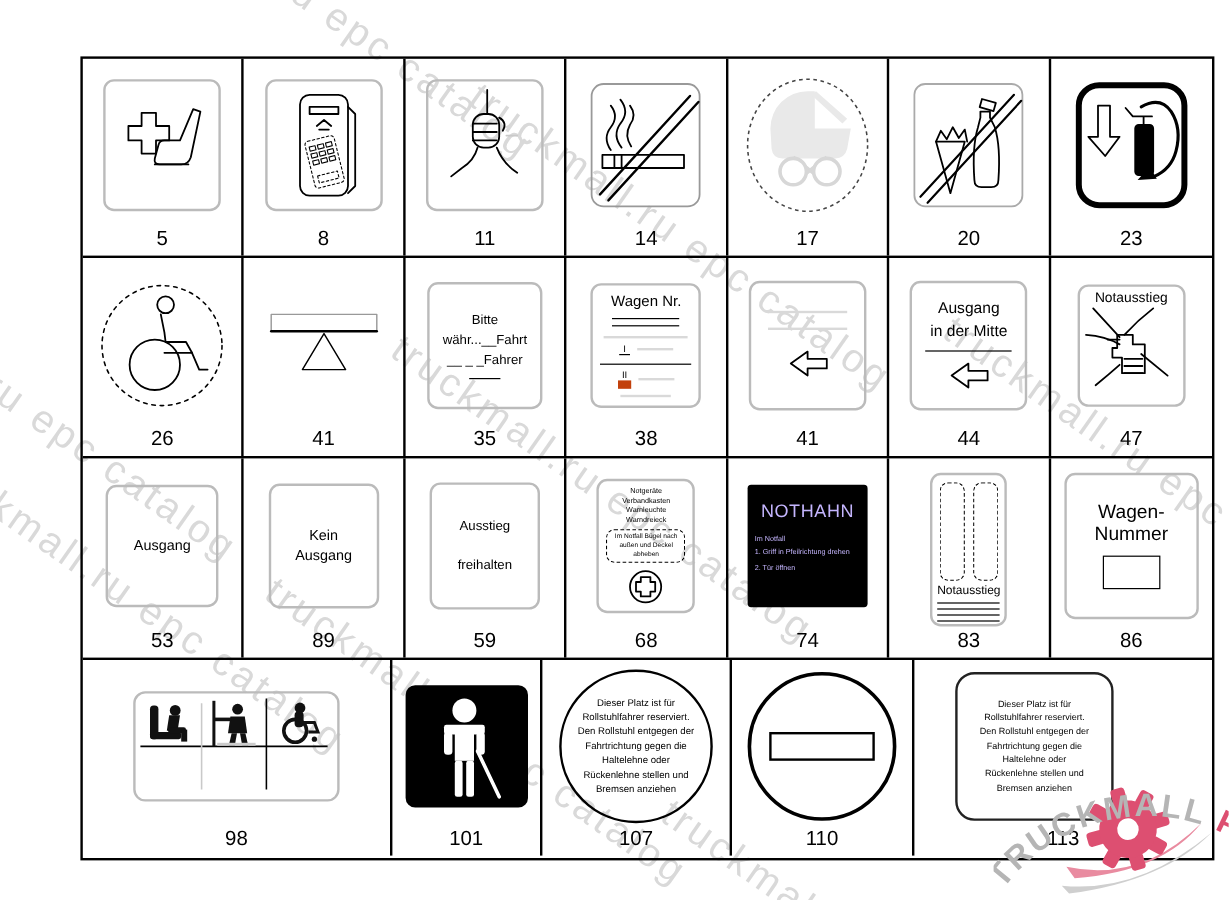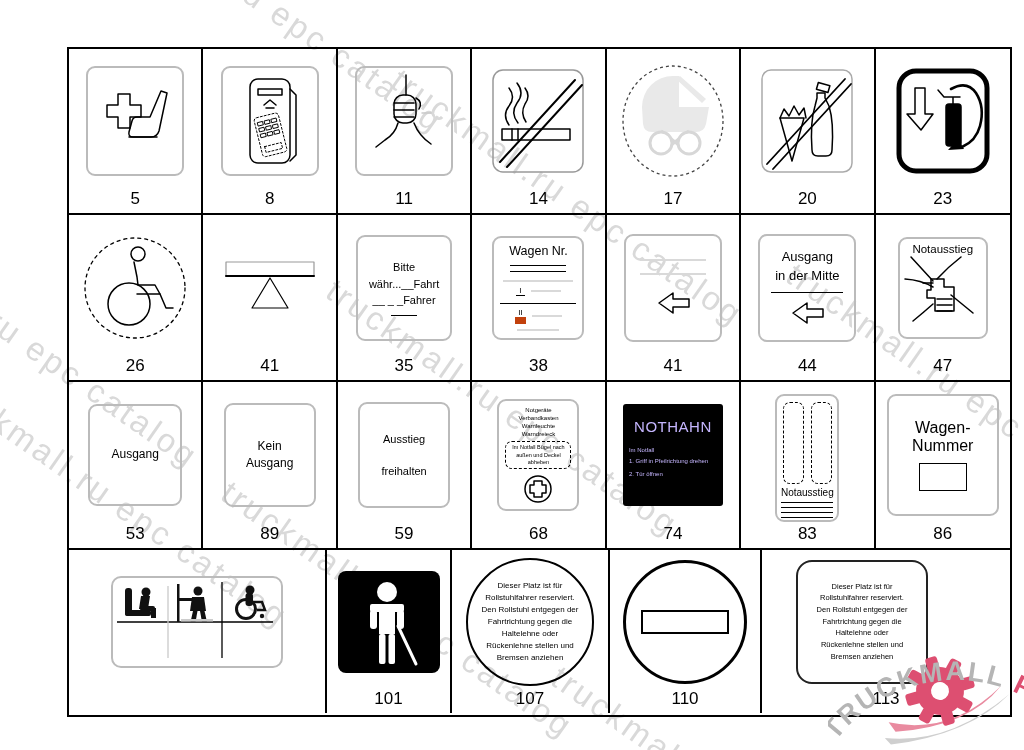--- a/index.html
+++ b/index.html
@@ -428,20 +428,21 @@
           </g>
           <g>
             <circle cx="137" cy="12" r="4.5" fill="#111"></circle>
             <rect x="132.5" y="15" width="7.5" height="13" rx="3" fill="#111"></rect>
             <path d="M140 24 h9 l3 8 h-8" stroke="#111" stroke-width="2.5" fill="none"></path>
             <circle cx="133" cy="31" r="9.5" stroke="#111" stroke-width="3" fill="none"></circle>
             <circle cx="149" cy="38" r="2.2" fill="#111"></circle>
           </g>
         </svg>
       </div>
+      <div class="num">98</div>
     </div>
 
     <div class="cell">
       <div class="sign c101">
         <svg width="102" height="102" viewBox="0 0 102 102">
           <g fill="#fff">
             <circle cx="49" cy="21" r="10"></circle>
             <rect x="32" y="33" width="34" height="8" rx="2"></rect>
             <rect x="32" y="39" width="7" height="19" rx="3"></rect>
             <rect x="59" y="39" width="7" height="19" rx="3"></rect>

